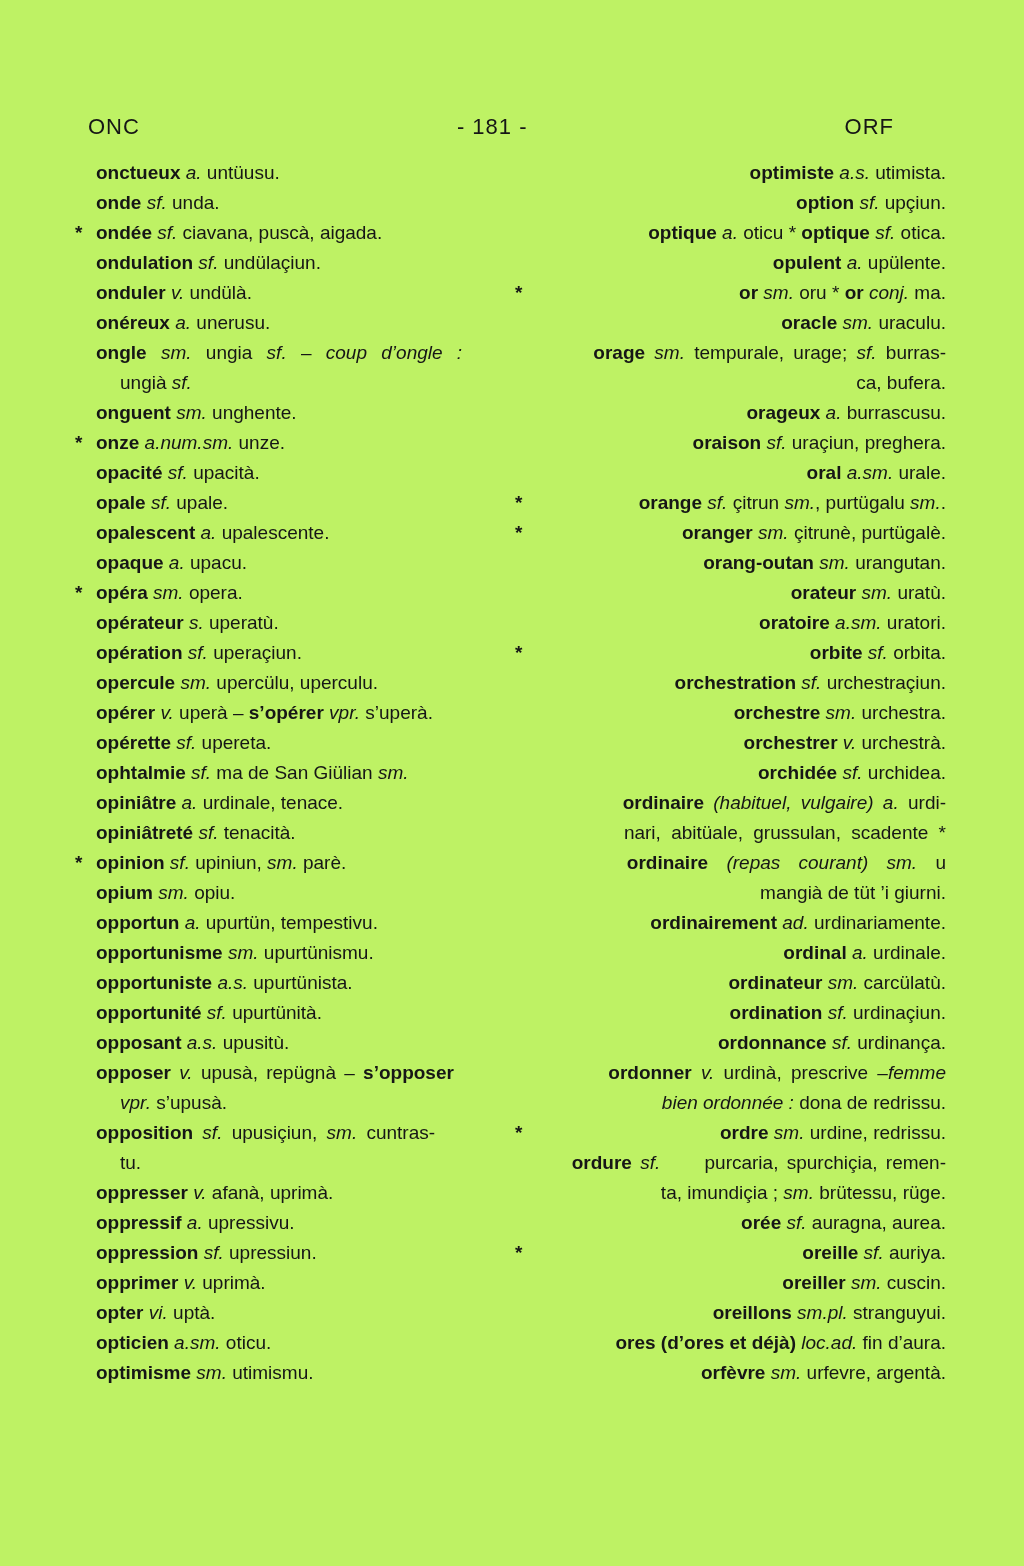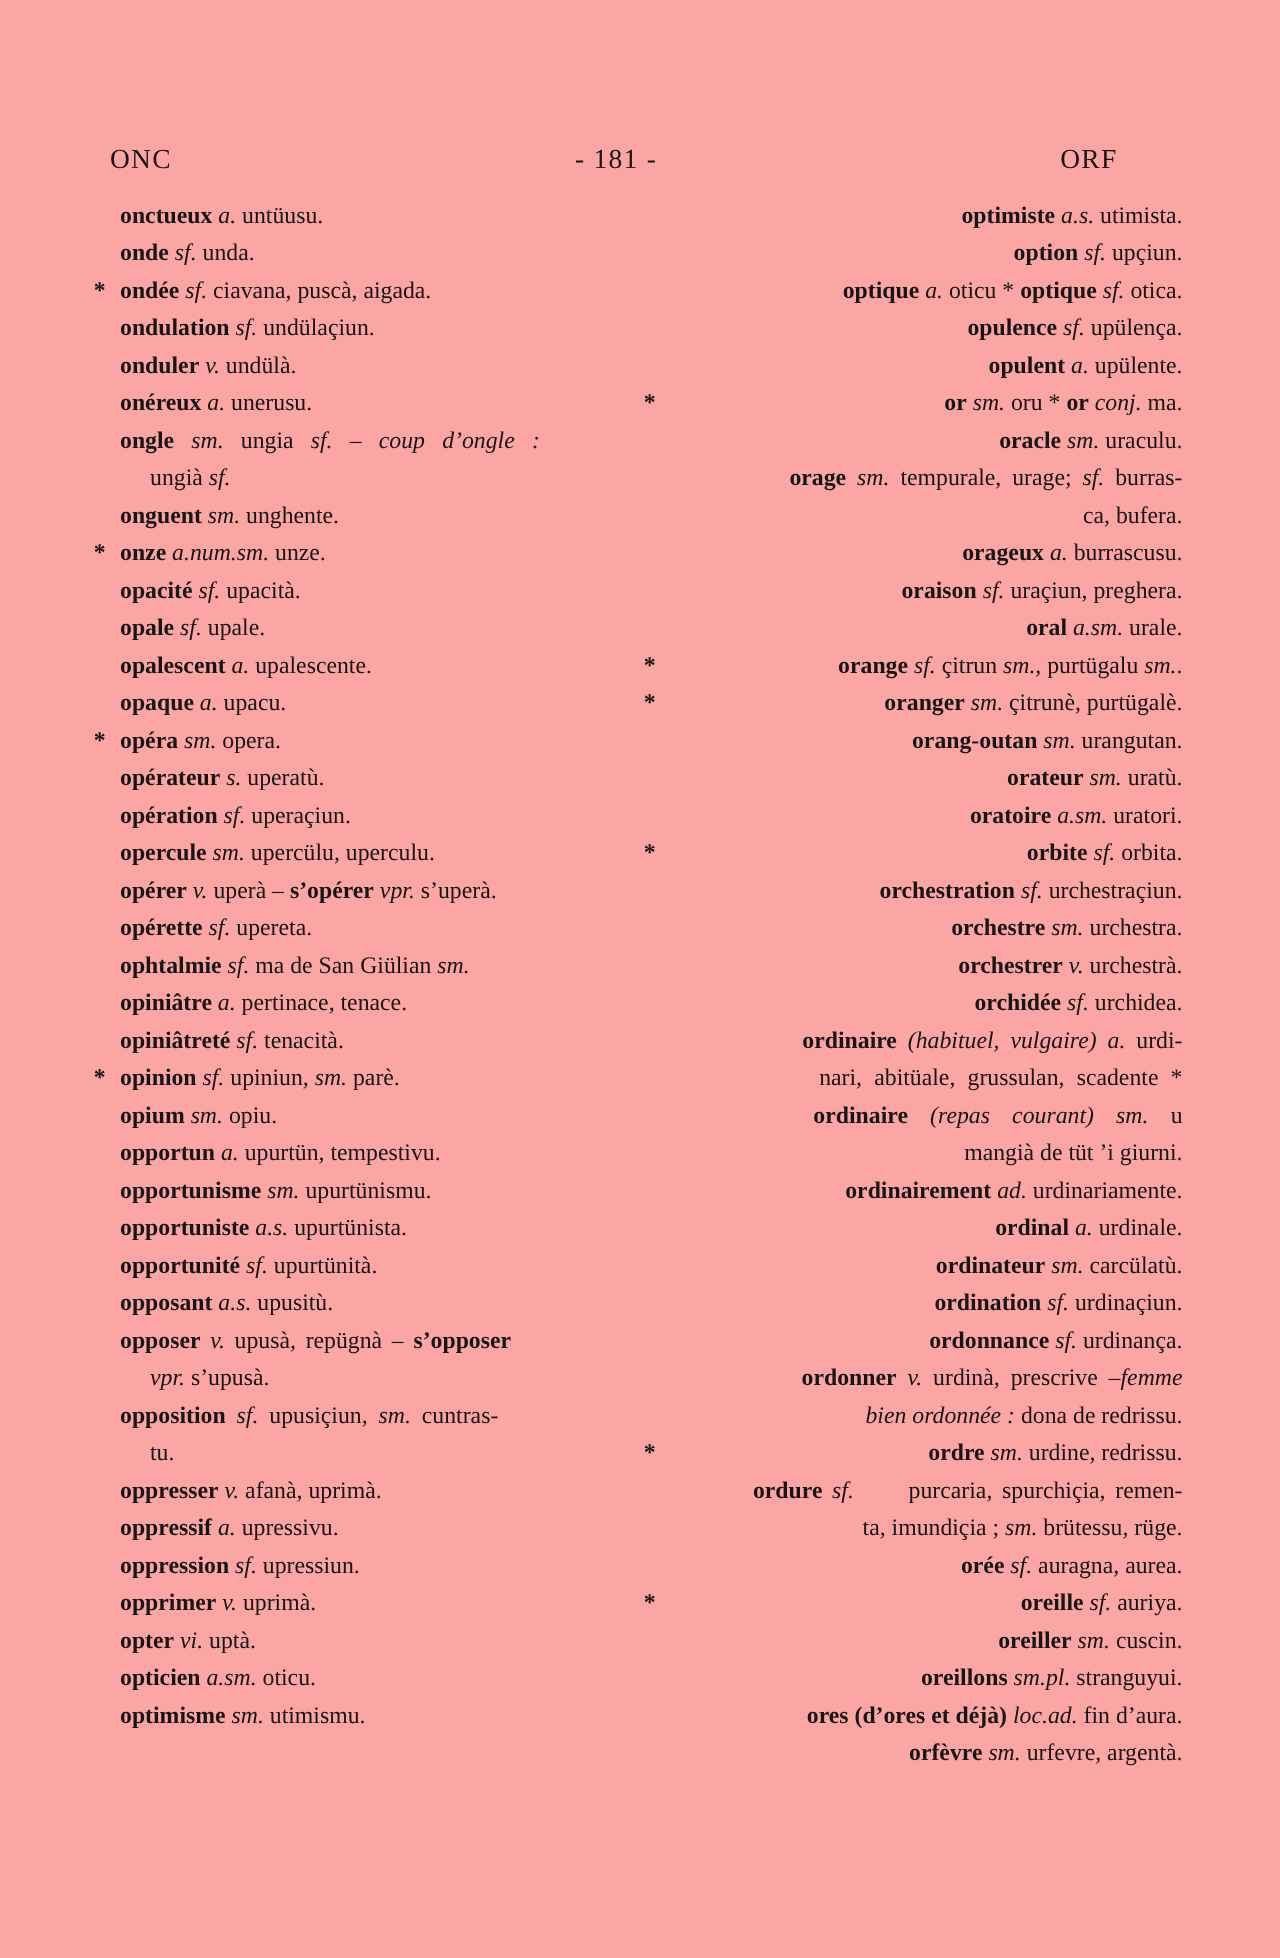--- a/index.html
+++ b/index.html
@@ -1,22 +1,22 @@
 <!DOCTYPE html>
 <html><head>
 <meta charset="utf-8">
 <style>
   html,body{margin:0;padding:0;}
   body{background:#ffffff;}
   .page{
     position:relative;
     width:1024px;height:1566px;
-    background:#fca5a5;
+    background:#bef264;
     color:#161616;
-    font-family:Liberation Serif, serif;
+    font-family:Liberation Sans, sans-serif;
     overflow:hidden;
   }
   .header{
     position:absolute;
     top:114px;left:88px;width:806px;
     display:flex;justify-content:space-between;align-items:baseline;
     font-size:22px;letter-spacing:1px;
   }
   .cols{
     position:absolute;
@@ -71,21 +71,21 @@
         <div class="entry"><span class="p-b">opale</span><span class="p-i"> sf.</span><span class="p-r"> upale.</span></div>
         <div class="entry"><span class="p-b">opalescent</span><span class="p-i"> a.</span><span class="p-r"> upalescente.</span></div>
         <div class="entry"><span class="p-b">opaque</span><span class="p-i"> a.</span><span class="p-r"> upacu.</span></div>
         <div class="entry"><span class="star">*</span><span class="p-b">opéra</span><span class="p-i"> sm.</span><span class="p-r"> opera.</span></div>
         <div class="entry"><span class="p-b">opérateur</span><span class="p-i"> s.</span><span class="p-r"> uperatù.</span></div>
         <div class="entry"><span class="p-b">opération</span><span class="p-i"> sf.</span><span class="p-r"> uperaçiun.</span></div>
         <div class="entry"><span class="p-b">opercule</span><span class="p-i"> sm.</span><span class="p-r"> upercülu, uperculu.</span></div>
         <div class="entry"><span class="p-b">opérer</span><span class="p-i"> v.</span><span class="p-r"> uperà – </span><span class="p-b">s’opérer</span><span class="p-i"> vpr.</span><span class="p-r"> s’uperà.</span></div>
         <div class="entry"><span class="p-b">opérette</span><span class="p-i"> sf.</span><span class="p-r"> upereta.</span></div>
         <div class="entry"><span class="p-b">ophtalmie</span><span class="p-i"> sf.</span><span class="p-r"> ma de San Giülian </span><span class="p-i">sm.</span></div>
-        <div class="entry"><span class="p-b">opiniâtre</span><span class="p-i"> a.</span><span class="p-r"> pertinace, tenace.</span></div>
+        <div class="entry"><span class="p-b">opiniâtre</span><span class="p-i"> a.</span><span class="p-r"> urdinale, tenace.</span></div>
         <div class="entry"><span class="p-b">opiniâtreté</span><span class="p-i"> sf.</span><span class="p-r"> tenacità.</span></div>
         <div class="entry"><span class="star">*</span><span class="p-b">opinion</span><span class="p-i"> sf.</span><span class="p-r"> upiniun, </span><span class="p-i">sm.</span><span class="p-r"> parè.</span></div>
         <div class="entry"><span class="p-b">opium</span><span class="p-i"> sm.</span><span class="p-r"> opiu.</span></div>
         <div class="entry"><span class="p-b">opportun</span><span class="p-i"> a.</span><span class="p-r"> upurtün, tempestivu.</span></div>
         <div class="entry"><span class="p-b">opportunisme</span><span class="p-i"> sm.</span><span class="p-r"> upurtünismu.</span></div>
         <div class="entry"><span class="p-b">opportuniste</span><span class="p-i"> a.s.</span><span class="p-r"> upurtünista.</span></div>
         <div class="entry"><span class="p-b">opportunité</span><span class="p-i"> sf.</span><span class="p-r"> upurtünità.</span></div>
         <div class="entry"><span class="p-b">opposant</span><span class="p-i"> a.s.</span><span class="p-r"> upusitù.</span></div>
         <div class="entry"><span class="p-b" style="word-spacing: 3px;">opposer</span><span class="p-i" style="word-spacing: 3px;"> v.</span><span class="p-r" style="word-spacing: 3px;"> upusà, repügnà – </span><span class="p-b" style="word-spacing: 3px;">s’opposer</span><br><span class="p-i">vpr.</span><span class="p-r"> s’upusà.</span></div>
         <div class="entry"><span class="p-b" style="word-spacing: 4px;">opposition</span><span class="p-i" style="word-spacing: 4px;"> sf.</span><span class="p-r" style="word-spacing: 4px;"> upusiçiun, </span><span class="p-i" style="word-spacing: 4px;">sm.</span><span class="p-r" style="word-spacing: 4px;"> cuntras-</span><br><span class="p-r">tu.</span></div>
@@ -94,21 +94,20 @@
         <div class="entry"><span class="p-b">oppression</span><span class="p-i"> sf.</span><span class="p-r"> upressiun.</span></div>
         <div class="entry"><span class="p-b">opprimer</span><span class="p-i"> v.</span><span class="p-r"> uprimà.</span></div>
         <div class="entry"><span class="p-b">opter</span><span class="p-i"> vi.</span><span class="p-r"> uptà.</span></div>
         <div class="entry"><span class="p-b">opticien</span><span class="p-i"> a.sm.</span><span class="p-r"> oticu.</span></div>
         <div class="entry"><span class="p-b">optimisme</span><span class="p-i"> sm.</span><span class="p-r"> utimismu.</span></div>
       </div>
     <div class="col col-right" id="col-right">
         <div class="entry"><span class="p-b">optimiste</span><span class="p-i"> a.s.</span><span class="p-r"> utimista.</span></div>
         <div class="entry"><span class="p-b">option</span><span class="p-i"> sf.</span><span class="p-r"> upçiun.</span></div>
         <div class="entry"><span class="p-b">optique</span><span class="p-i"> a.</span><span class="p-r"> oticu * </span><span class="p-b">optique</span><span class="p-i"> sf.</span><span class="p-r"> otica.</span></div>
-        <div class="entry"><span class="p-b">opulence</span><span class="p-i"> sf.</span><span class="p-r"> upülença.</span></div>
         <div class="entry"><span class="p-b">opulent</span><span class="p-i"> a.</span><span class="p-r"> upülente.</span></div>
         <div class="entry"><span class="star">*</span><span class="p-b">or</span><span class="p-i"> sm.</span><span class="p-r"> oru * </span><span class="p-b">or</span><span class="p-i"> conj.</span><span class="p-r"> ma.</span></div>
         <div class="entry"><span class="p-b">oracle</span><span class="p-i"> sm.</span><span class="p-r"> uraculu.</span></div>
         <div class="entry"><span class="p-b" style="word-spacing: 4px;">orage</span><span class="p-i" style="word-spacing: 4px;"> sm.</span><span class="p-r" style="word-spacing: 4px;"> tempurale, urage; </span><span class="p-i" style="word-spacing: 4px;">sf.</span><span class="p-r" style="word-spacing: 4px;"> burras-</span><br><span class="p-r">ca, bufera.</span></div>
         <div class="entry"><span class="p-b">orageux</span><span class="p-i"> a.</span><span class="p-r"> burrascusu.</span></div>
         <div class="entry"><span class="p-b">oraison</span><span class="p-i"> sf.</span><span class="p-r"> uraçiun, preghera.</span></div>
         <div class="entry"><span class="p-b">oral</span><span class="p-i"> a.sm.</span><span class="p-r"> urale.</span></div>
         <div class="entry"><span class="star">*</span><span class="p-b">orange</span><span class="p-i"> sf.</span><span class="p-r"> çitrun </span><span class="p-i">sm.</span><span class="p-r">, purtügalu </span><span class="p-i">sm.</span><span class="p-r">.</span></div>
         <div class="entry"><span class="star">*</span><span class="p-b">oranger</span><span class="p-i"> sm.</span><span class="p-r"> çitrunè, purtügalè.</span></div>
         <div class="entry"><span class="p-b">orang-outan</span><span class="p-i"> sm.</span><span class="p-r"> urangutan.</span></div>

